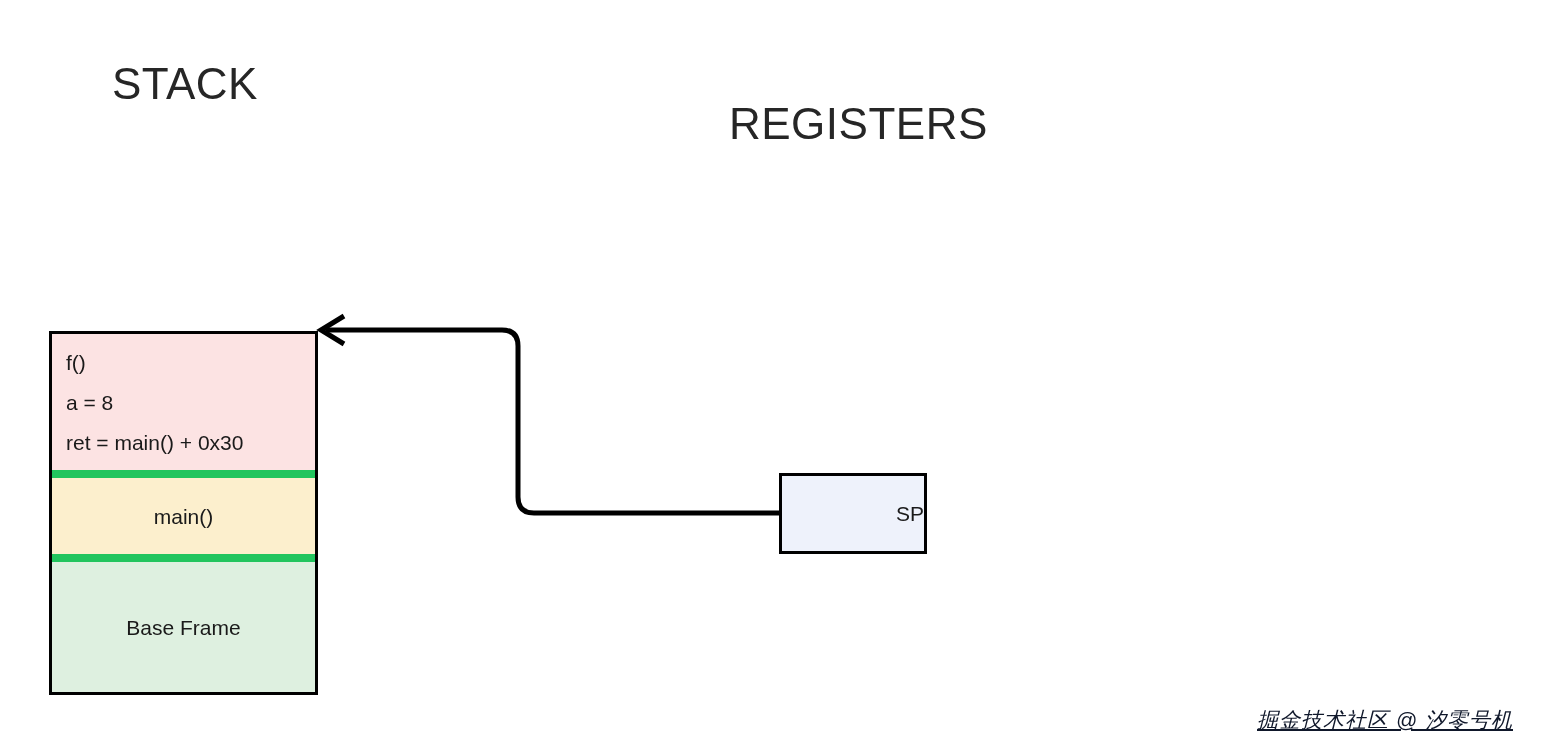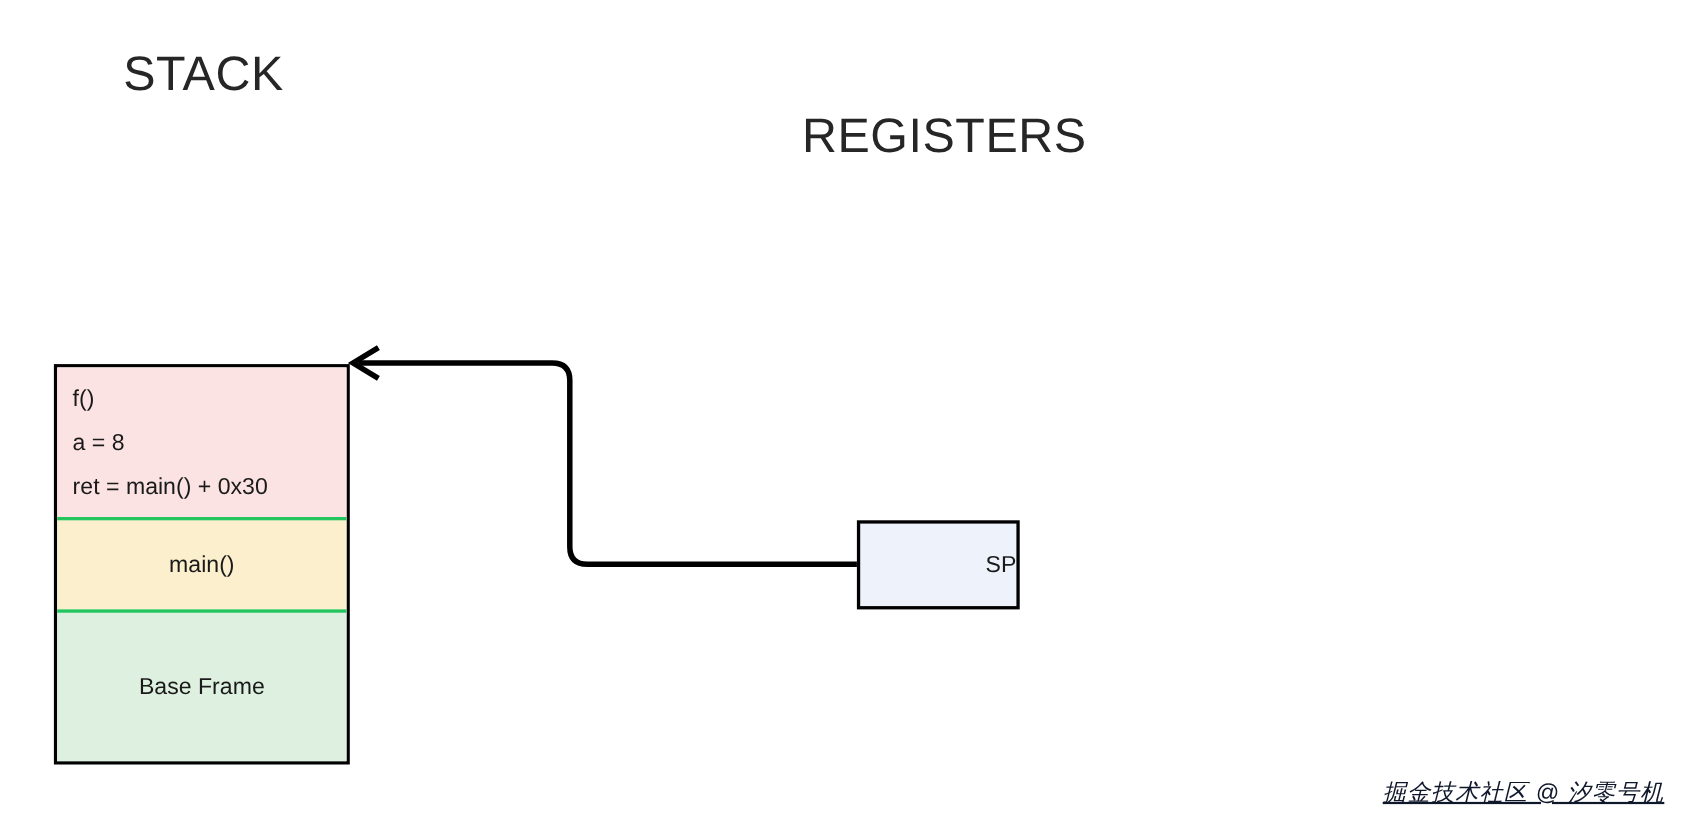--- a/index.html
+++ b/index.html
@@ -22,21 +22,21 @@
   
   .section-title {
     position: absolute;
     font-size: 44px;
     font-weight: 400;
     color: #262626;
     letter-spacing: 0.5px;
     white-space: nowrap;
     line-height: 1;
   }
-  #title-stack      { left: 112px;  top: 46px; text-align: right; }
+  #title-stack      { left: 112px;  top: 62px; text-align: right; }
   #title-registers  { left: 729px;  top: 62px; margin-top: 40px; }
   #title-heap       { left: 1369px; top: 62px; }
 
   
   #stack-column {
     position: absolute;
     left: 49px;
     top: 331px;
     width: 269px;
     height: 364px;
@@ -49,21 +49,21 @@
   .stack-frame {
     position: relative;
     display: flex;
     flex-direction: column;
     justify-content: center;
     color: #1a1a1a;
     font-size: 21px;
     line-height: 1.0;
     overflow: hidden;
   }
-  .stack-frame + .stack-frame { border-top: 3px solid #22c55e; }
+  .stack-frame + .stack-frame { border-top: 8px solid #22c55e; }
 
   #frame-f {
     flex: 0 0 136px;
     background: #FCE3E3;
     align-items: flex-start;
     padding: 0 0 0 14px;
     justify-content: center;
     gap: 19px;
   }
   #frame-f .line { font-size: 21px; white-space: nowrap; }

